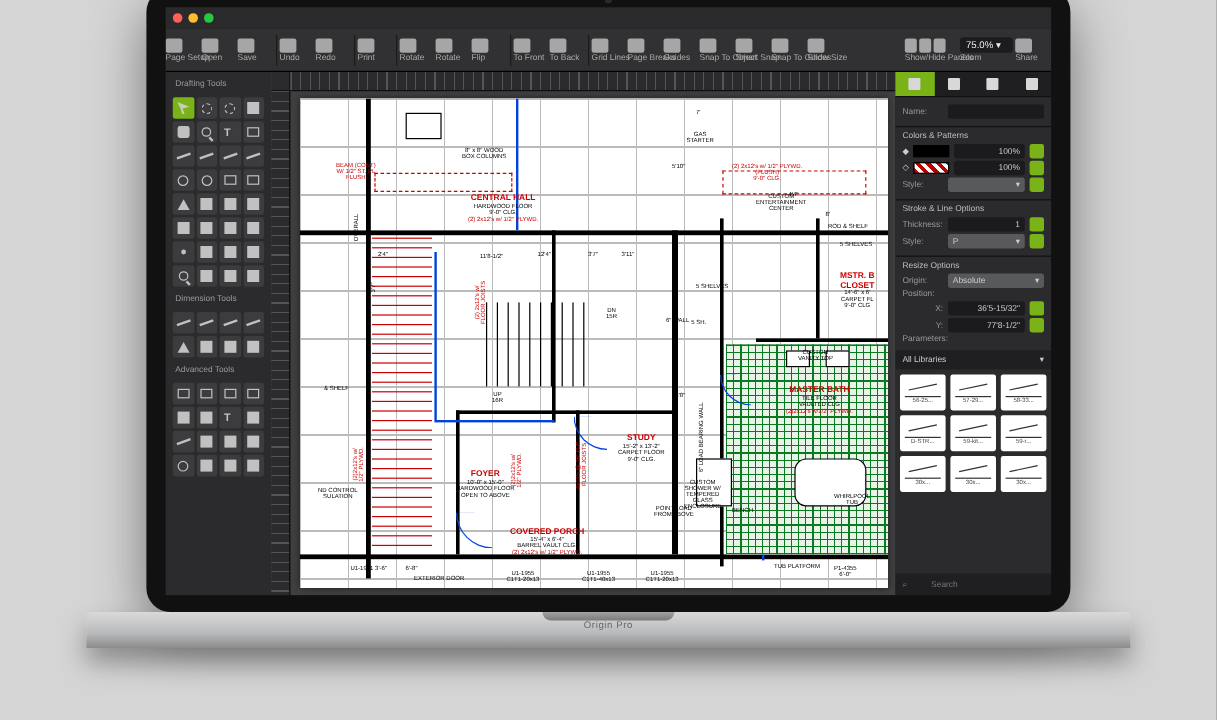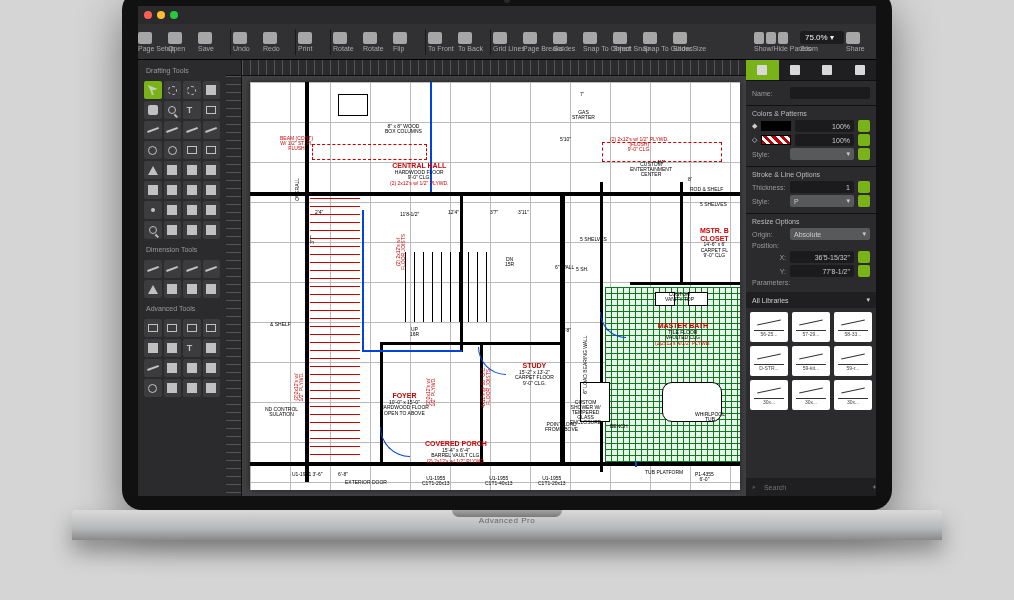--- a/index.html
+++ b/index.html
@@ -91,21 +91,21 @@
 .rp-select { flex:1; height:12px; background:#58595b; border-radius:2px; font-size:7px;
   display:flex; align-items:center; justify-content:space-between; padding:0 4px; cursor:pointer; }
 .lib-header{ height:16px; background:#1f1f21; display:flex; align-items:center; padding:0 6px; font-size:7px; cursor:pointer;}
 .lib-grid { flex:1; background:#2b2b2d; padding:4px; display:grid;
   grid-template-columns:repeat(3,1fr); gap:4px; overflow:hidden; align-content:start;}
 .lib-cell { background:#fff; border-radius:2px; height:30px; display:flex;
   flex-direction:column; align-items:center; justify-content:center; font-size:5px; color:#444; cursor:pointer;}
 .lib-thumb { width:80%; height:14px; border-bottom:1px solid #333; position:relative;}
 .lib-thumb:before{content:"";position:absolute;left:10%;right:10%;top:40%;
   border-top:1px solid #333; transform:rotate(-12deg);}
-.lib-search{ height:18px; background:#1f1f21; display:flex; align-items:center; padding:0 6px; gap:8px;}
+.lib-search{ height:18px; background:#1f1f21; display:flex; align-items:center; padding:0 6px; gap:20px;}
 .lib-search-input{ flex:1; font-size:7px; color:#888; background:none; border:none; outline:none;}
 .gear{ width:10px; height:10px; background:#999; border-radius:2px;}
 
 
 .canvas-wrap { flex:1; background:#404042; position:relative; overflow:hidden; }
 .ruler-h { position:absolute; left:16px; right:0; top:0; height:16px;
   background:#2b2b2d; border-bottom:1px solid #111;
   background-image:repeating-linear-gradient(to right,#555 0 1px,transparent 1px 8px);}
 .ruler-v { position:absolute; left:0; top:16px; bottom:0; width:16px;
   background:#2b2b2d; border-right:1px solid #111;
@@ -695,15 +695,15 @@
             <input class="lib-search-input" placeholder="Search" style="">
             <div class="gear"></div>
             <span style="color:#aaa;cursor:pointer">＋</span>
           </div>
         </div>
       </div>
     </div>
   </div>
   <div class="keyboard-base">
     <div class="kb-notch"></div>
-    <div class="kb-label">Advanced Pro</div>
+    <div class="kb-label">Origin Pro</div>
   </div>
 </div>
 
 </body></html>

